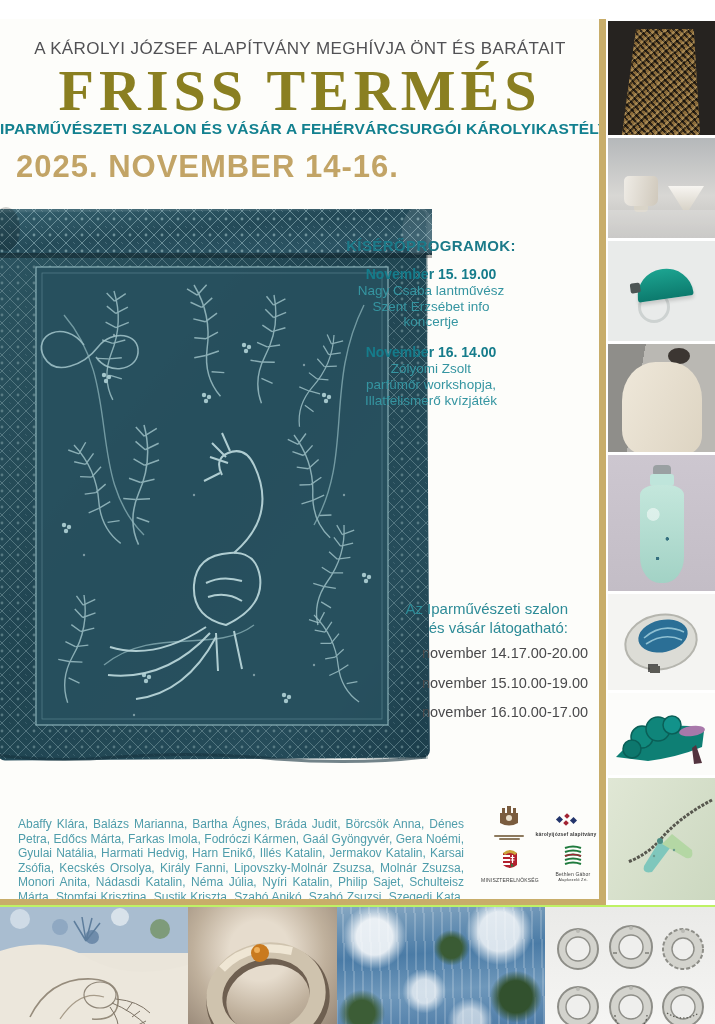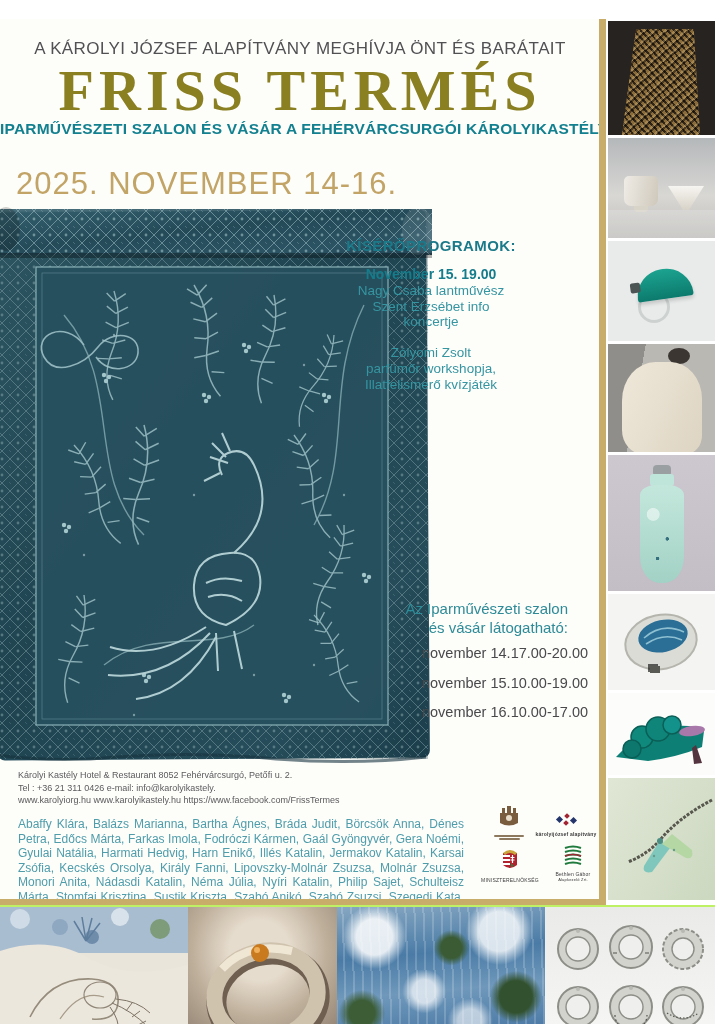--- a/index.html
+++ b/index.html
@@ -9,21 +9,21 @@
   .gold-v{position:absolute;left:599px;top:0;width:7px;height:886px;background:#c8ad6a;}
   .gold-h{position:absolute;left:0;top:880px;width:606px;height:6px;background:#c8ad6a;}
 
   
   .invite{position:absolute;top:20px;left:0;width:600px;text-align:center;color:#515154;
           font-size:17px;letter-spacing:.4px;white-space:nowrap;}
   .title{position:absolute;top:38px;left:0;width:600px;text-align:center;color:#8a7f21;
          font-family:"Liberation Serif",serif;font-weight:700;font-size:58px;letter-spacing:5px;white-space:nowrap;}
   .subtitle{position:absolute;top:101px;left:0;width:600px;text-align:center;color:#12808f;
             font-weight:700;font-size:15.5px;letter-spacing:.2px;white-space:nowrap;}
-  .dateline{position:absolute;top:147px;left:16px;color:#c2a466;font-weight:400;
+  .dateline{position:absolute;top:130px;left:16px;color:#c2a466;font-weight:700;
             font-size:31px;letter-spacing:1px;white-space:nowrap;}
 
   
   .tile-wrap{position:absolute;left:-6px;top:176px;width:438px;height:572px;}
 
   
   .programs{position:absolute;top:218px;left:280px;width:302px;text-align:center;}
   .prog-heading{color:#1b7a89;font-weight:700;font-size:15px;letter-spacing:.4px;margin-bottom:13px;}
   .prog-item{margin-bottom:15px;}
   .prog-time{color:#157c8b;font-weight:700;font-size:14px;line-height:15.8px;}
@@ -210,20 +210,21 @@
 
     <div class="programs">
       <div class="prog-heading">KÍSÉRŐPROGRAMOK:</div>
       <div class="prog-item">
         <div class="prog-time">November 15. 19.00</div>
         <div class="prog-line">Nagy Csaba lantművész</div>
         <div class="prog-line">Szent Erzsébet info</div>
         <div class="prog-line">koncertje</div>
       </div>
       <div class="prog-item">
+        <div class="prog-time">November 16. 14.00</div>
         <div class="prog-line">Zólyomi Zsolt</div>
         <div class="prog-line">parfümőr workshopja,</div>
         <div class="prog-line">Illatfelismerő kvízjáték</div>
       </div>
     </div>
 
     <div class="open-heading">
       <div>Az Iparművészeti szalon</div>
       <div>és vásár látogatható:</div>
     </div>
@@ -235,25 +236,20 @@
       <div class="open-row">
         <span>november 15.</span>
         <span>10.00-19.00</span>
       </div>
       <div class="open-row">
         <span>november 16.</span>
         <span>10.00-17.00</span>
       </div>
     </div>
 
-    <div class="contact">
-      <div>Károlyi Kastély Hotel &amp; Restaurant 8052 Fehérvárcsurgó, Petőfi u. 2.</div>
-      <div>Tel : +36 21 311 0426  e-mail: info@karolyikastely.</div>
-      <div>www.karolyiorg.hu   www.karolyikastely.hu   https://www.facebook.com/FrissTermes</div>
-    </div>
 
     <div class="artists">Abaffy Klára, Balázs Marianna, Bartha Ágnes, Bráda Judit, Börcsök Anna, Dénes Petra, Edőcs Márta, Farkas Imola, Fodróczi Kármen, Gaál Gyöngyvér, Gera Noémi, Gyulai Natália, Harmati Hedvig, Harn Enikő, Illés Katalin, Jermakov Katalin, Karsai Zsófia, Kecskés Orsolya, Király Fanni, Lipovszky-Molnár Zsuzsa, Molnár Zsuzsa, Monori Anita, Nádasdi Katalin, Néma Júlia, Nyíri Katalin, Philip Sajet, Schulteisz Márta, Stomfai Krisztina, Sustik Kriszta, Szabó Anikó, Szabó Zsuzsi, Szegedi Kata, Szentgyörgyi Tünde, Szerencsés Gabó, Sziráki Lili, Szűcs Blanka, Vereczkey Szilvia, Varga Flóra, Vékony Fanni, Zólyomi Zsolt</div>
 
     <div class="logos">
       <div class="logo logo-crest">
         <svg width="30" height="26" viewBox="0 0 30 26">
           <path d="M6,10 h18 v10 q-9,5 -18,0 Z" fill="#7a5c3e"></path>
           <path d="M8,10 v-5 h3 v5 M13,10 v-7 h4 v7 M19,10 v-5 h3 v5" fill="#7a5c3e"></path>
           <circle cx="15" cy="15" r="3" fill="#e8ddc9"></circle>
         </svg>

